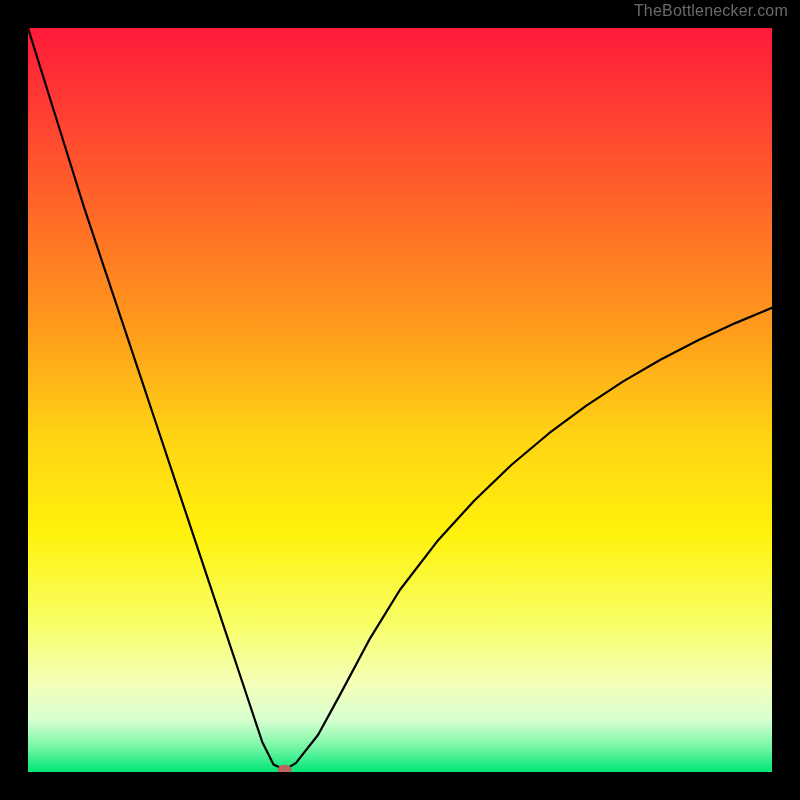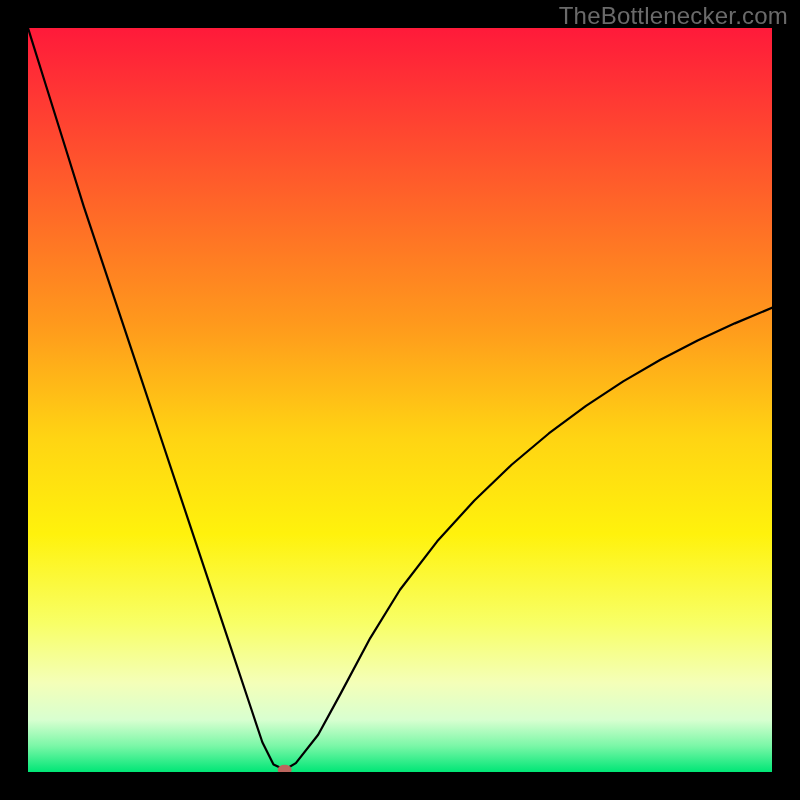--- a/index.html
+++ b/index.html
@@ -15,21 +15,21 @@
     position: relative;
     width: 800px;
     height: 800px;
     background: #000;
   }
   .watermark {
     position: absolute;
     top: 2px;
     right: 12px;
     color: #6a6a6a;
-    font-size: 24px;
+    font-size: 16px;
     font-weight: 500;
     letter-spacing: 0.2px;
     user-select: none;
     margin-left: 9px;
   }
   .plot-clip {
     position: absolute;
     left: 28px;
     top: 28px;
     width: 744px;

